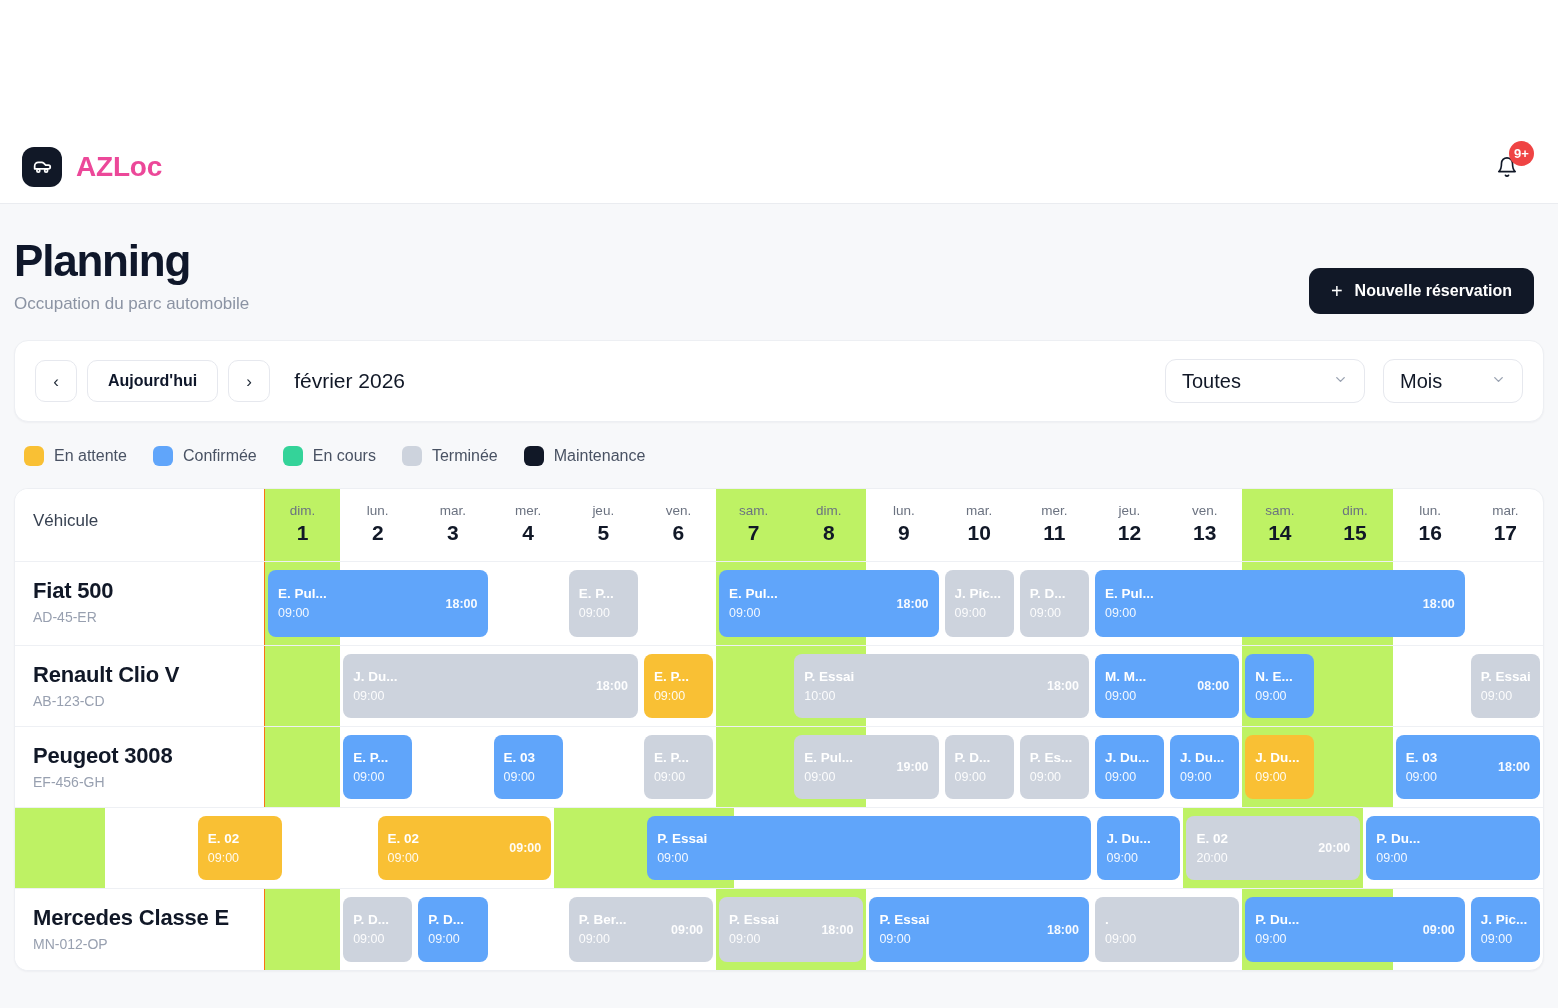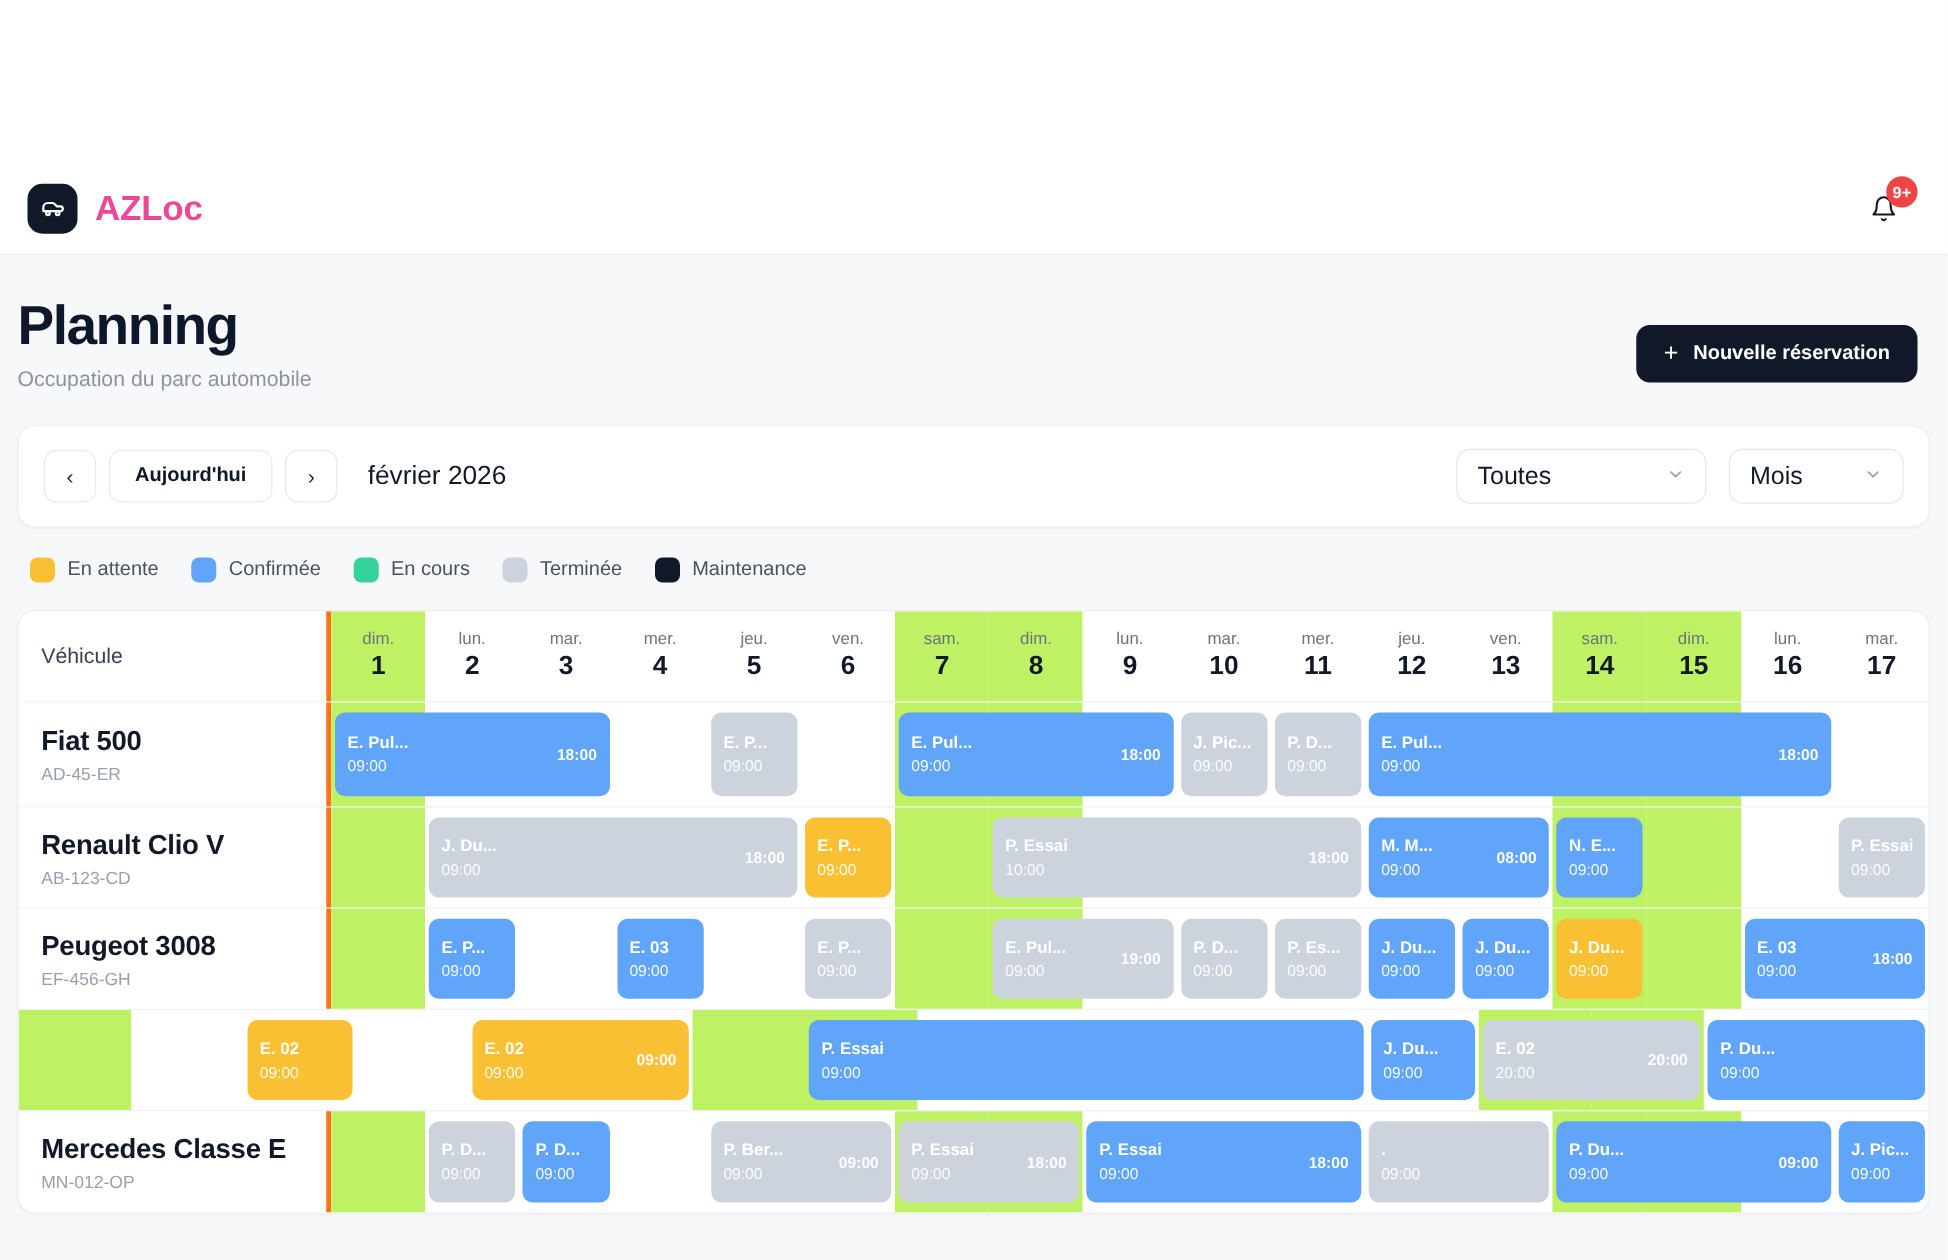--- a/index.html
+++ b/index.html
@@ -46,21 +46,21 @@
 
   
   .page {
     background: #f7f8fa;
     height: calc(1008px - 130px - 74px);
     padding: 0 14px;
     overflow: hidden;
   }
 
   .page-head {
-    display: flex; align-items: center;
+    display: flex; align-items: flex-end;
     padding: 34px 0 0 0;
     gap: 13px;
   }
   .page-title {
     font-size: 44px; font-weight: 800; color: #0f172a; letter-spacing: -1.2px;
     line-height: 1.05;
   }
   .page-sub {
     font-size: 17px; color: #8b93a3; margin-top: 10px;
   }
@@ -127,23 +127,23 @@
     border-radius: 14px;
     overflow: hidden;
     box-shadow: 0 1px 2px rgba(16,24,40,.04);
   }
   .cal-grid { width: 100%; }
   .cal-row { display: flex; border-bottom: 1px solid #eef0f4; }
   .cal-row:last-child { border-bottom: none; }
 
   .veh-cell {
     width: 250px; min-width: 250px;
-    border-right: 4px solid #f97316;
+    border-right: 1px solid #f97316;
     padding: 16px 18px;
-    display: flex; flex-direction: column; justify-content: center;
+    display: flex; flex-direction: column; justify-content: flex-start;
     background: #fff;
   }
   .veh-name { font-size: 22px; font-weight: 700; color: #111827; letter-spacing: -0.2px; }
   .veh-plate { font-size: 14px; color: #98a0b0; margin-top: 5px; }
 
   .days-wrap { flex: 1; display: flex; position: relative; }
   .day-col {
     flex: 1 1 0; min-width: 0;
     position: relative;
   }

